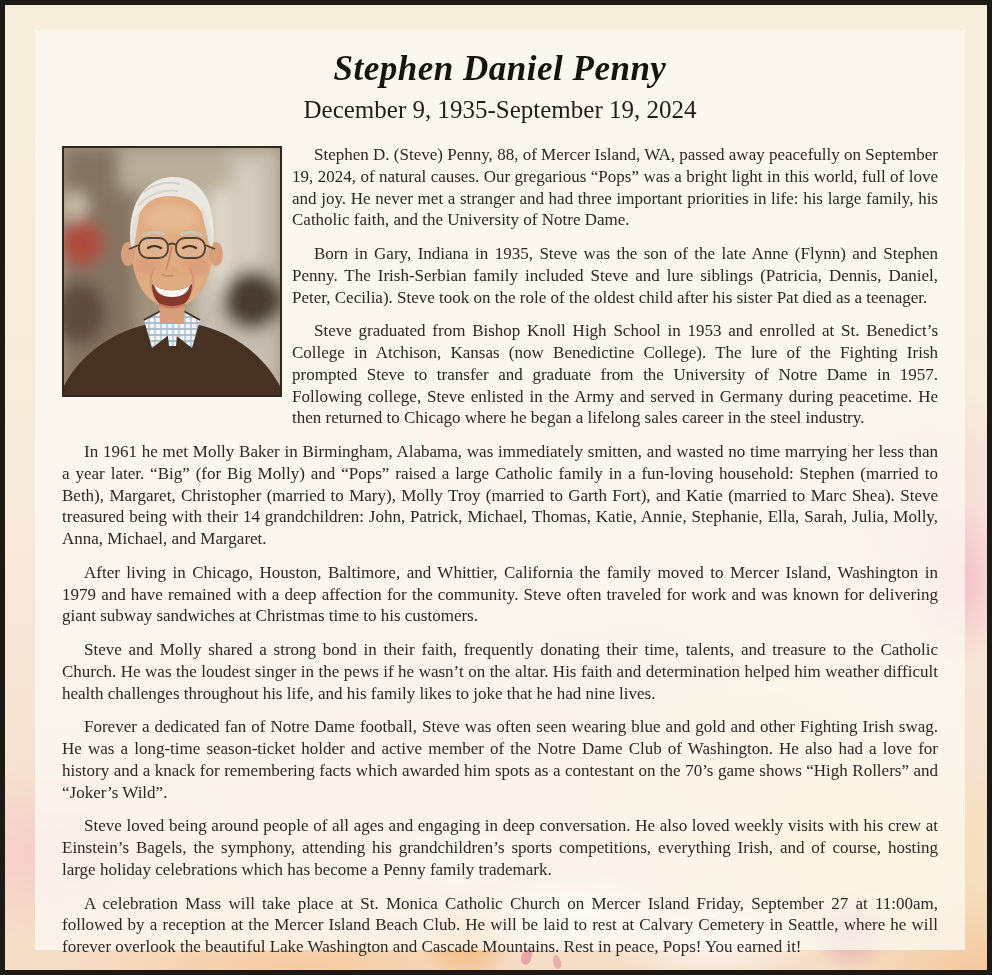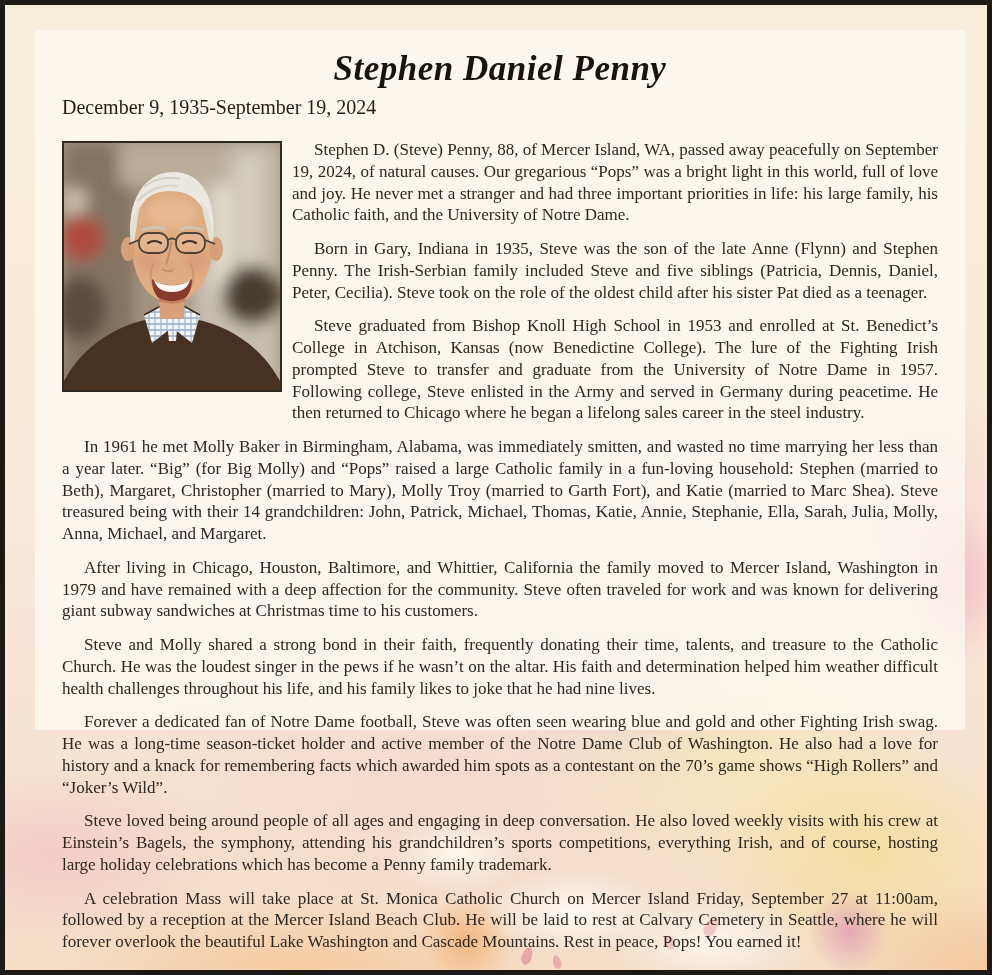--- a/index.html
+++ b/index.html
@@ -31,33 +31,34 @@
       
       radial-gradient(ellipse 420px 210px at 45% 80%, rgba(246,209,204,.45), rgba(246,209,204,0) 80%),
       radial-gradient(ellipse 190px 130px at 64% 72%, rgba(217,200,226,.35), rgba(217,200,226,0) 78%),
       linear-gradient(180deg, #f7efdc 0%, #f7ecd9 35%, #f8e9dc 55%, #f6e2d0 80%, #f5ddc6 100%);
   }
 
   .petal { position:absolute; }
 
   .panel {
     position:absolute; left:30px; top:25px;
-    width:930px; height:700px;
+    width:930px; height:920px;
     background:rgba(253,250,243,.76);
     padding:14px 27px 0 27px;
   }
 
   .title {
     text-align:center;
     font-size:35px; font-weight:bold; font-style:italic;
     color:#18130e; letter-spacing:.5px;
     margin-top:5px;
   }
   .dates {
-    font-size:20px; color:#241d15;
+    text-align:center;
+    font-size:25px; color:#241d15;
     margin:7px 0 20px 0;
   }
 
   .body-text { color:#2e2620; }
   .body-text p {
     font-size:17px; line-height:1.28;
     text-align:justify; text-indent:22px;
     margin:4px 0 12px 0;
   }
 
@@ -156,21 +157,21 @@
           <path d="M90,120 Q83,134 90,146" stroke="#c98e6c" stroke-width="1.6" fill="none" opacity=".85"></path>
           <path d="M126,120 Q133,134 126,146" stroke="#c98e6c" stroke-width="1.6" fill="none" opacity=".85"></path>
 
           <path d="M88,136 C98,144 118,144 128,136 C128,151 120,160 108,160 C96,160 88,151 88,136 Z" fill="#86392c"></path>
           <path d="M90,137 C98,144 118,144 126,137 C124,145 118,149 108,149 C98,149 92,145 90,137 Z" fill="#fbf8f2"></path>
           <path d="M96,157 Q108,162 120,157" stroke="#c97f63" stroke-width="2.5" fill="none" stroke-linecap="round"></path>
         </svg>
       </figure>
 
       <p>Stephen D. (Steve) Penny, 88, of Mercer Island, WA, passed away peacefully on September 19, 2024, of natural causes. Our gregarious “Pops” was a bright light in this world, full of love and joy. He never met a stranger and had three important priorities in life: his large family, his Catholic faith, and the University of Notre Dame.</p>
-      <p>Born in Gary, Indiana in 1935, Steve was the son of the late Anne (Flynn) and Stephen Penny. The Irish-Serbian family included Steve and five siblings (Patricia, Dennis, Daniel, Peter, Cecilia). Steve took on the role of the oldest child after his sister Pat died as a teenager.</p>
+      <p>Born in Gary, Indiana in 1935, Steve was the son of the late Anne (Flynn) and Stephen Penny. The Irish-Serbian family included Steve and lure siblings (Patricia, Dennis, Daniel, Peter, Cecilia). Steve took on the role of the oldest child after his sister Pat died as a teenager.</p>
       <p>Steve graduated from Bishop Knoll High School in 1953 and enrolled at St. Benedict’s College in Atchison, Kansas (now Benedictine College). The lure of the Fighting Irish prompted Steve to transfer and graduate from the University of Notre Dame in 1957. Following college, Steve enlisted in the Army and served in Germany during peacetime. He then returned to Chicago where he began a lifelong sales career in the steel industry.</p>
       <p>In 1961 he met Molly Baker in Birmingham, Alabama, was immediately smitten, and wasted no time marrying her less than a year later. “Big” (for Big Molly) and “Pops” raised a large Catholic family in a fun-loving household: Stephen (married to Beth), Margaret, Christopher (married to Mary), Molly Troy (married to Garth Fort), and Katie (married to Marc Shea). Steve treasured being with their 14 grandchildren: John, Patrick, Michael, Thomas, Katie, Annie, Stephanie, Ella, Sarah, Julia, Molly, Anna, Michael, and Margaret.</p>
       <p>After living in Chicago, Houston, Baltimore, and Whittier, California the family moved to Mercer Island, Washington in 1979 and have remained with a deep affection for the community. Steve often traveled for work and was known for delivering giant subway sandwiches at Christmas time to his customers.</p>
       <p>Steve and Molly shared a strong bond in their faith, frequently donating their time, talents, and treasure to the Catholic Church. He was the loudest singer in the pews if he wasn’t on the altar. His faith and determination helped him weather difficult health challenges throughout his life, and his family likes to joke that he had nine lives.</p>
       <p>Forever a dedicated fan of Notre Dame football, Steve was often seen wearing blue and gold and other Fighting Irish swag. He was a long-time season-ticket holder and active member of the Notre Dame Club of Washington. He also had a love for history and a knack for remembering facts which awarded him spots as a contestant on the 70’s game shows “High Rollers” and “Joker’s Wild”.</p>
       <p>Steve loved being around people of all ages and engaging in deep conversation. He also loved weekly visits with his crew at Einstein’s Bagels, the symphony, attending his grandchildren’s sports competitions, everything Irish, and of course, hosting large holiday celebrations which has become a Penny family trademark.</p>
       <p>A celebration Mass will take place at St. Monica Catholic Church on Mercer Island Friday, September 27 at 11:00am, followed by a reception at the Mercer Island Beach Club. He will be laid to rest at Calvary Cemetery in Seattle, where he will forever overlook the beautiful Lake Washington and Cascade Mountains. Rest in peace, Pops! You earned it!</p>
 
     </div>
   </div>

